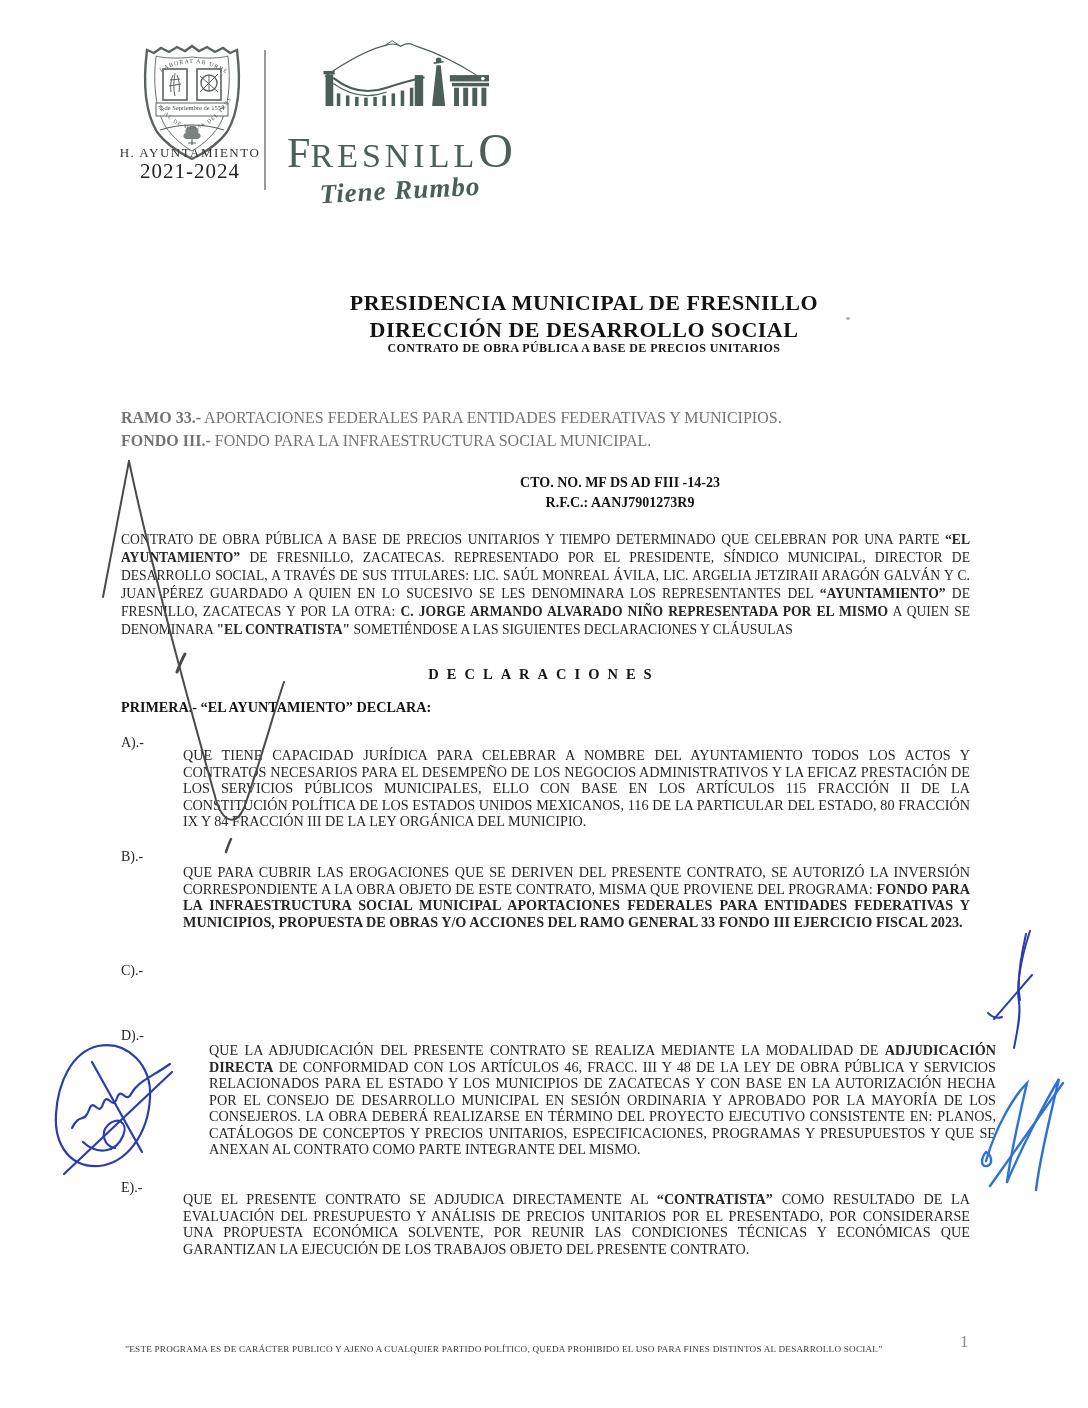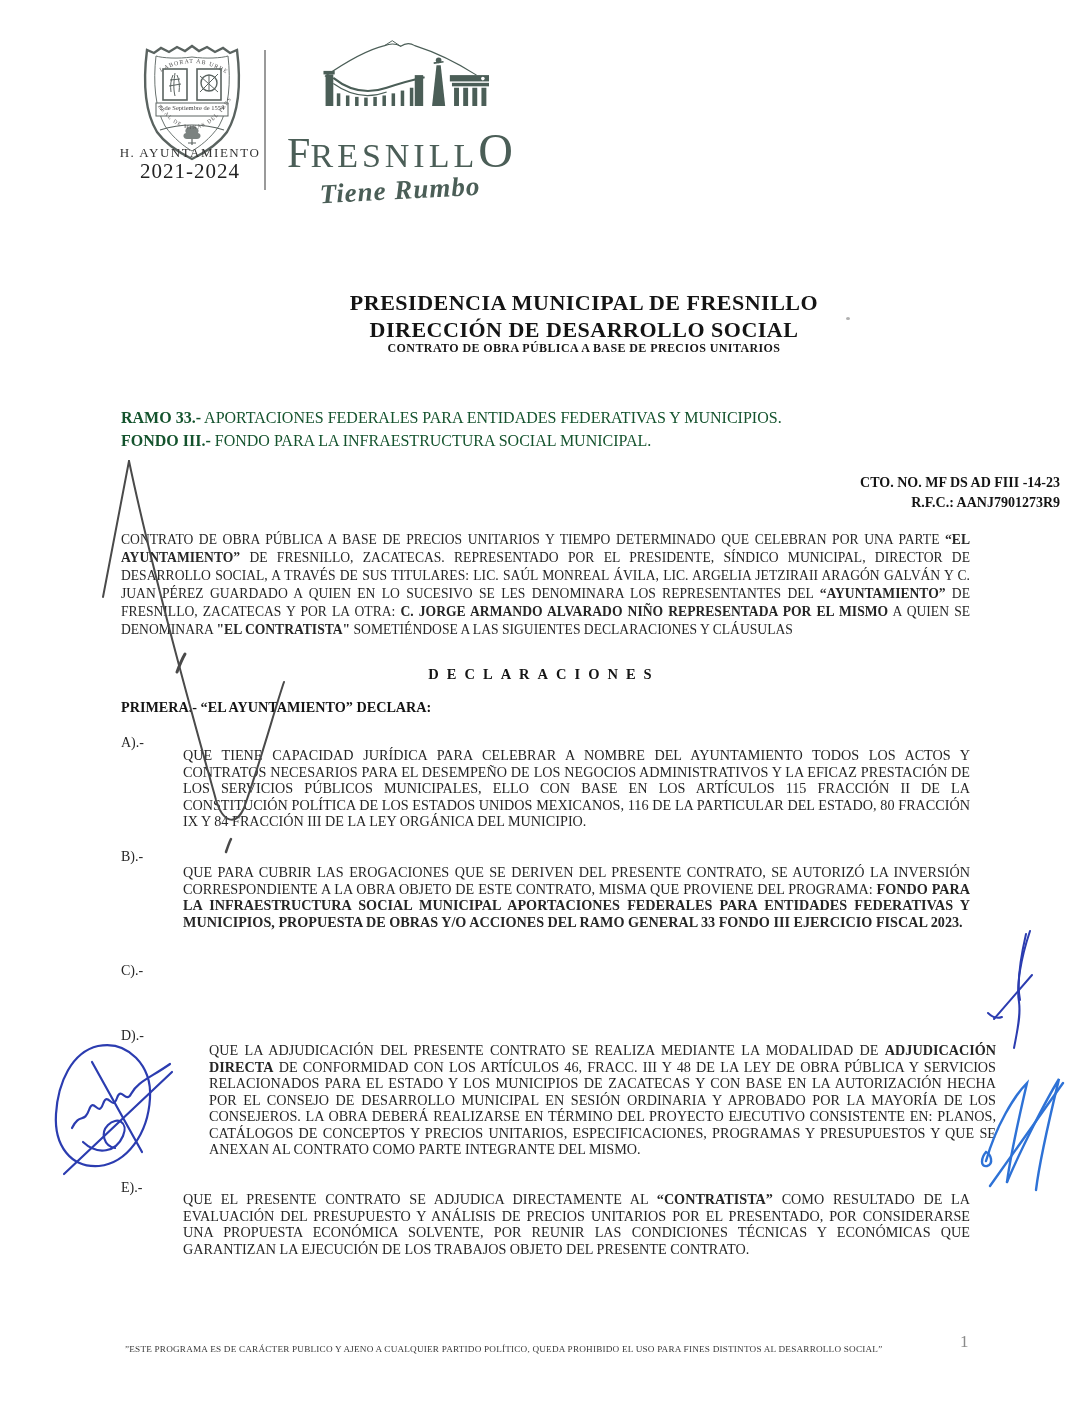--- a/index.html
+++ b/index.html
@@ -19,22 +19,22 @@
   .wm-mid{font-size:34px;letter-spacing:4px;}
   .wm-last{font-size:48px;}
   .tagline{font-style:italic;font-weight:bold;font-size:27px;letter-spacing:1px;
            transform:rotate(-3deg);margin-top:2px;}
 
   
   .title{position:absolute;left:144px;top:258px;width:880px;text-align:center;font-weight:bold;
          font-size:22px;line-height:27px;color:#141414;letter-spacing:.5px;margin-top:31px;}
   .subtitle{position:absolute;left:144px;top:341px;width:880px;text-align:center;font-weight:bold;
             font-size:12px;color:#181818;letter-spacing:.4px;}
-  .ramo{position:absolute;left:121px;top:407px;width:862px;font-size:16px;line-height:22.5px;color:#14532d;}
-  .cto{position:absolute;left:180px;top:473px;width:880px;text-align:right;font-weight:bold;
+  .ramo{position:absolute;left:121px;top:407px;width:862px;font-size:16px;line-height:22.5px;color:#737373;}
+  .cto{position:absolute;left:180px;top:473px;width:880px;text-align:center;font-weight:bold;
        font-size:14px;line-height:20px;color:#141414;}
 
   
   .intro{position:absolute;left:121px;top:531px;width:849px;font-size:13.6px;line-height:18.1px;
          text-align:justify;color:#262626;}
   .decl-heading{position:absolute;left:0;top:666px;width:1088px;text-align:center;font-weight:bold;
                 font-size:14.5px;letter-spacing:8px;color:#141414;}
   .primera{position:absolute;left:121px;top:699px;font-weight:bold;font-size:14.2px;color:#141414;}
   .decl-label{position:absolute;left:121px;font-size:14px;color:#262626;}
   .decl-body{position:absolute;left:183px;width:787px;font-size:14.2px;line-height:16.5px;

